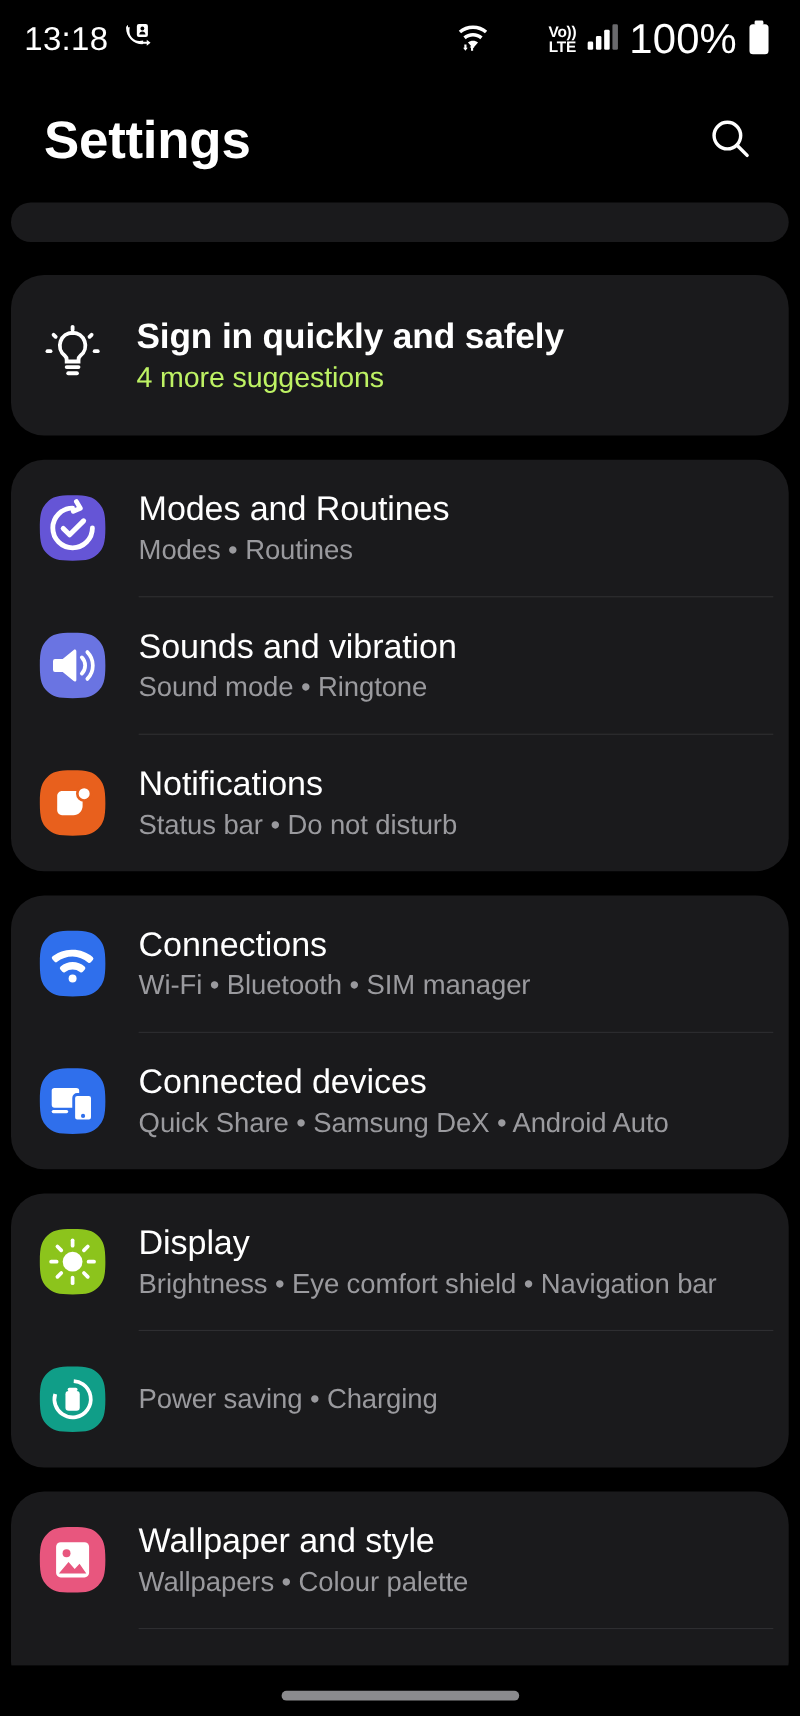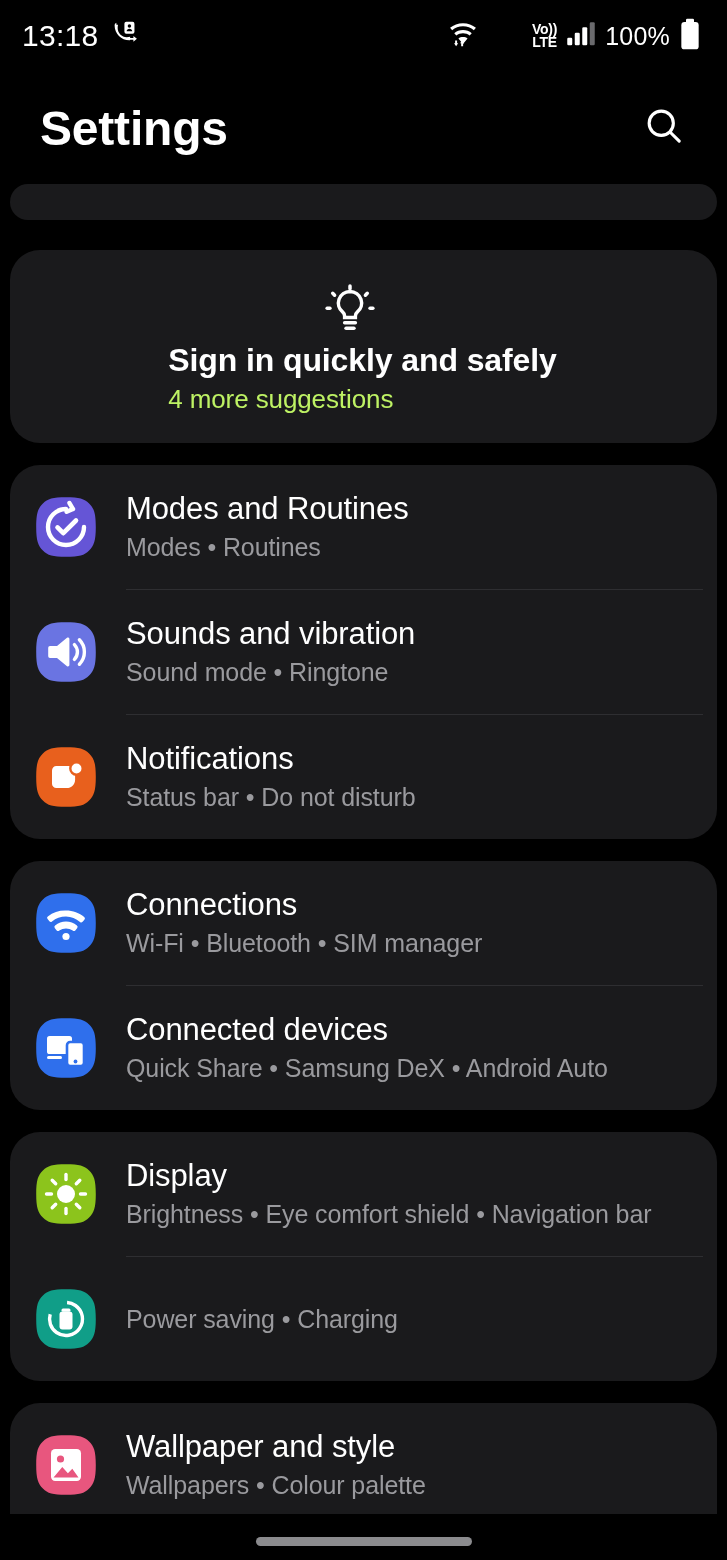--- a/index.html
+++ b/index.html
@@ -15,21 +15,21 @@
   .statusbar {
     height: 72px;
     display: flex; align-items: center;
     justify-content: space-between;
     padding: 0 26px 0 22px;
     color: #fff;
   }
   .sb-left { display: flex; align-items: flex-start; gap: 12px; }
   .sb-time { font-size: 30px; letter-spacing: .3px; }
   .sb-right { display: flex; align-items: center; gap: 9px; }
-  .sb-batt-text { font-size: 25px; letter-spacing: .2px; }
+  .sb-batt-text { font-size: 38px; letter-spacing: .2px; }
   .volte-stack {
     display: flex; flex-direction: column; align-items: center;
     line-height: .95; font-size: 14px; font-weight: 700; letter-spacing: -.2px; margin-left: 44px;
   }
 
   
   .header {
     height: 112px;
     display: flex; align-items: center; justify-content: space-between;
     padding: 0 32px 0 40px;
@@ -76,21 +76,21 @@
   .row-text { display: flex; flex-direction: column; gap: 8px; min-width: 0; }
   .row-title { font-size: 31px; color: #fff; letter-spacing: -.1px; line-height: 1.05; }
   .row-sub { font-size: 25px; color: #9a9a9e; letter-spacing: -.1px; line-height: 1.05; }
 
   .divider {
     height: 1px; background: #2e2e31;
     margin-left: 116px; margin-right: 14px;
   }
 
   
-  .row.suggestion { min-height: 146px; padding: 30px 26px 30px 24px; flex-direction: column; }
+  .row.suggestion { min-height: 146px; padding: 30px 26px 30px 24px; }
   .suggestion .row-title { font-size: 32px; font-weight: 700; }
   .suggestion .row-sub { font-size: 26px; color: #bef264; }
   .suggestion .row-icon { margin-right: 26px; }
 
   
   .nav-pill {
     position: absolute; bottom: 14px; left: 50%;
     transform: translateX(-50%);
     width: 216px; height: 9px; border-radius: 6px;
     background: #8b8b8e;

